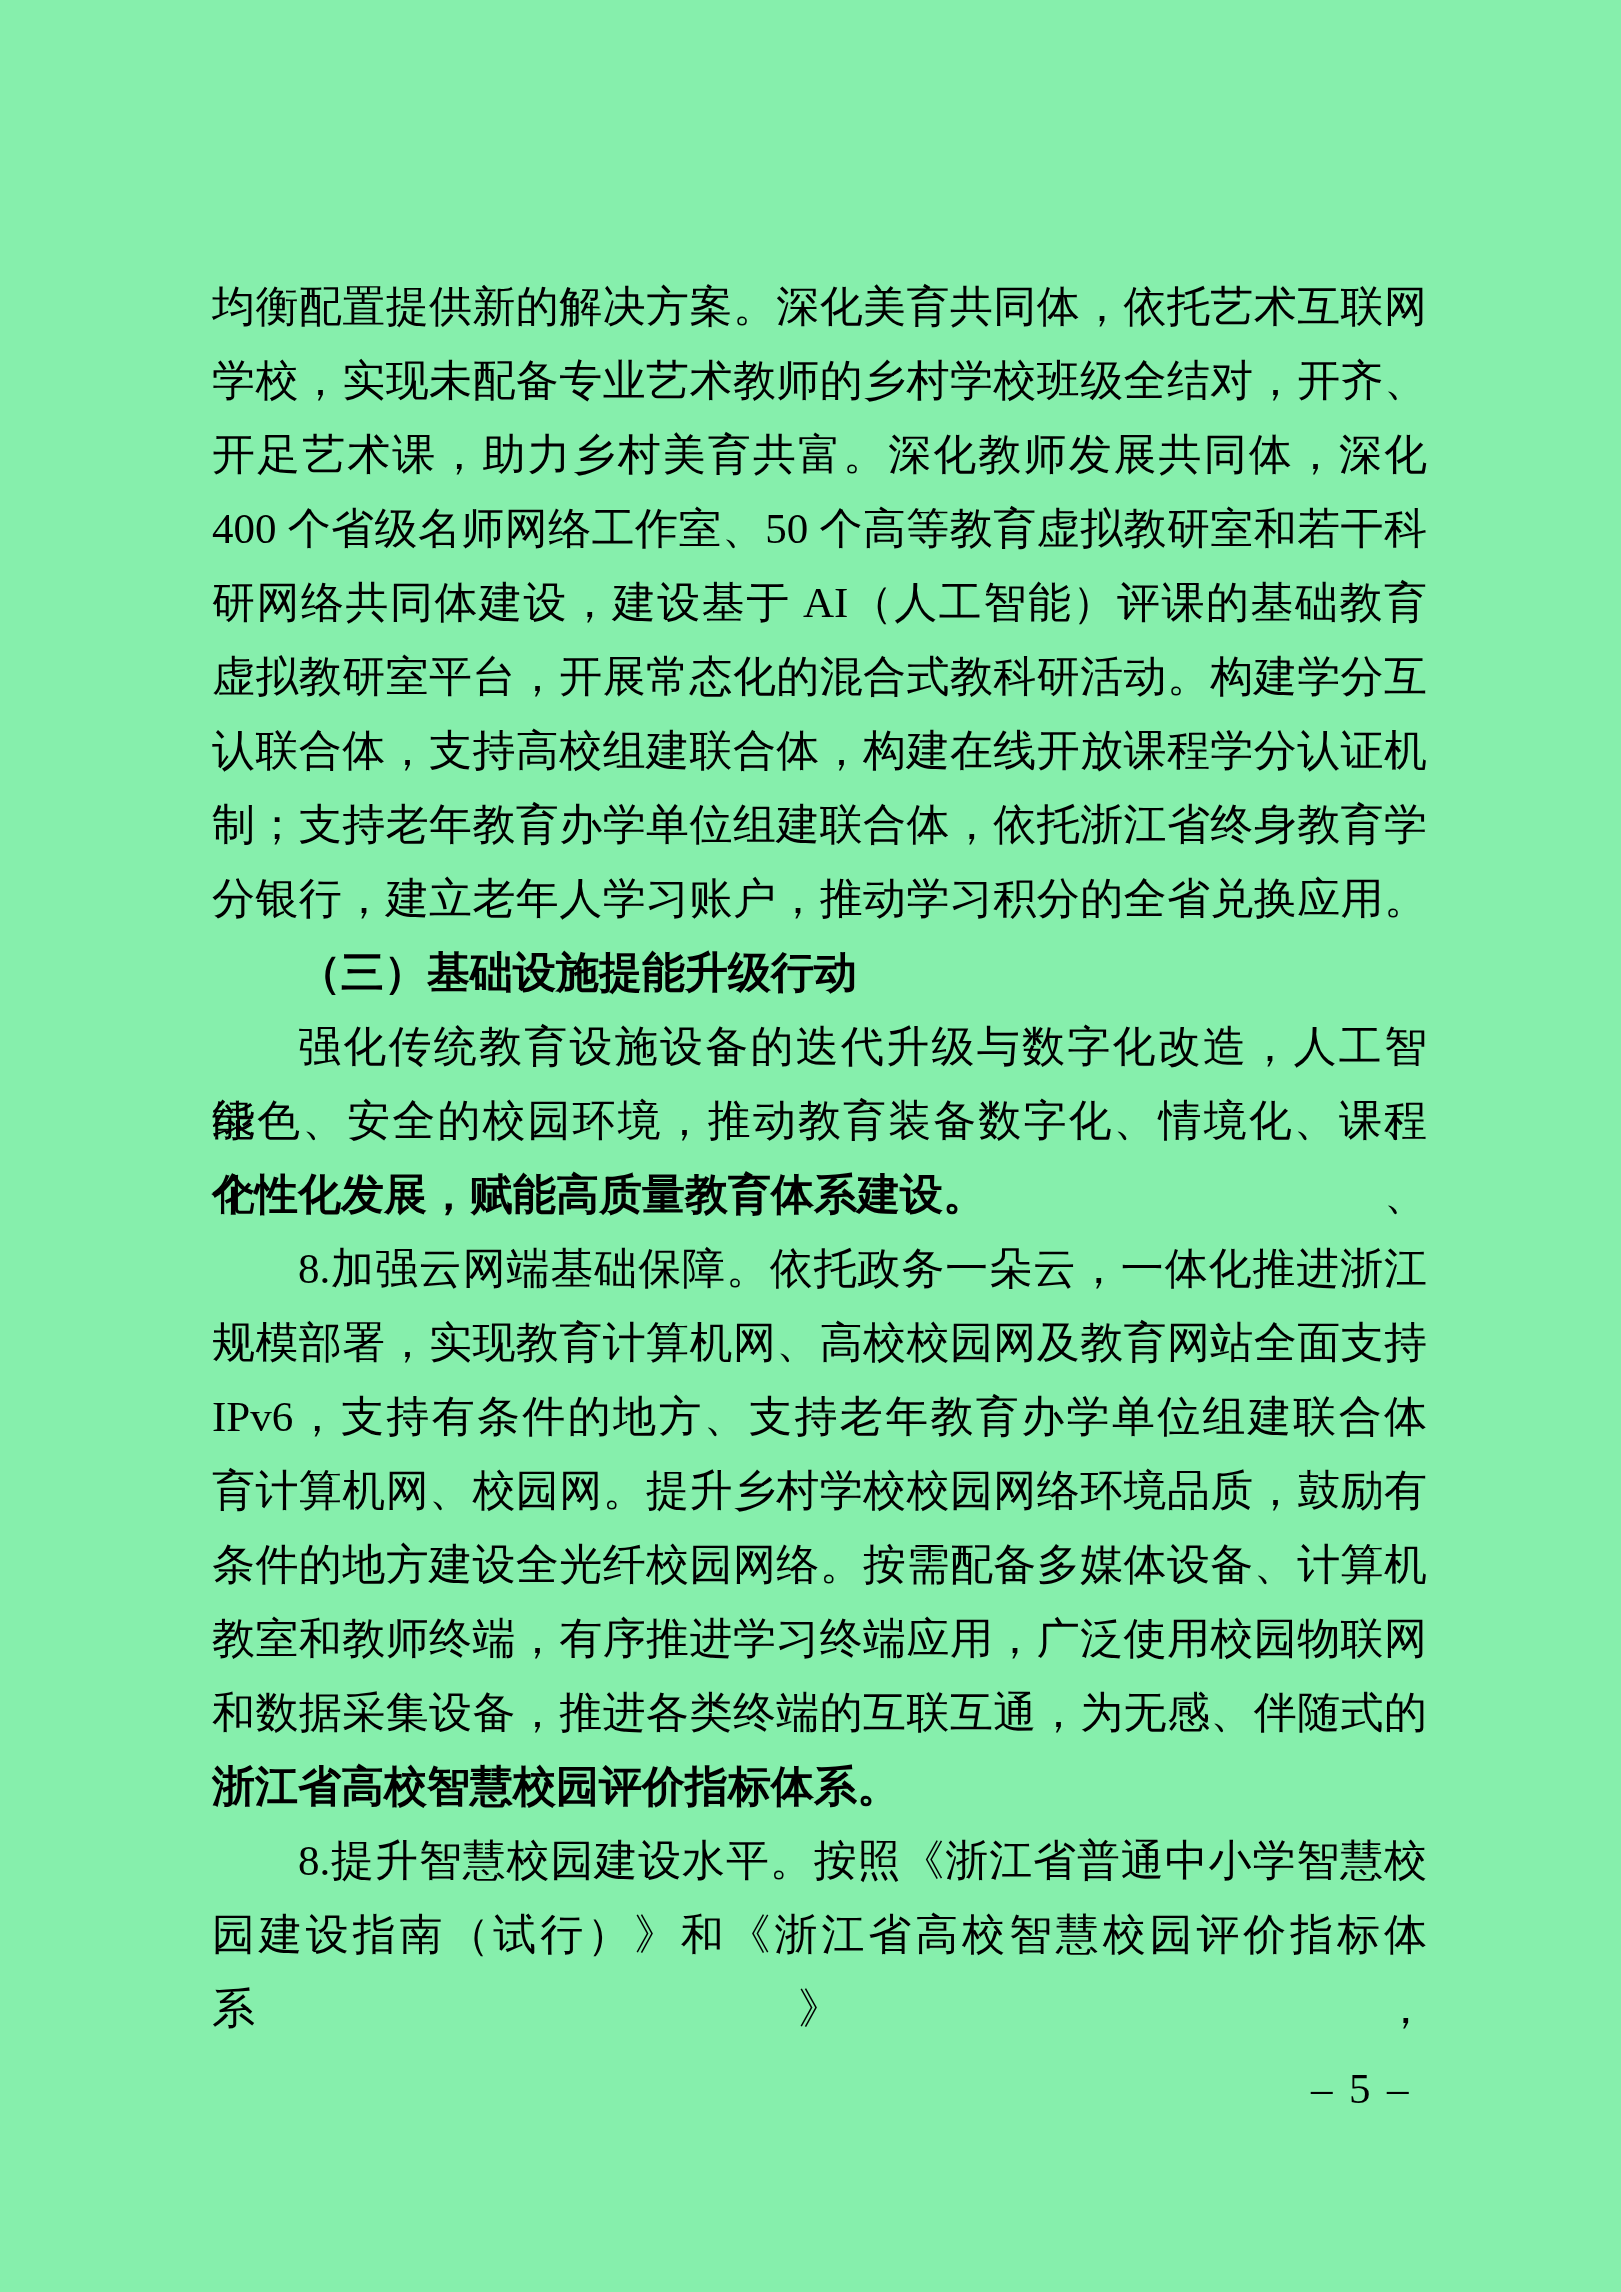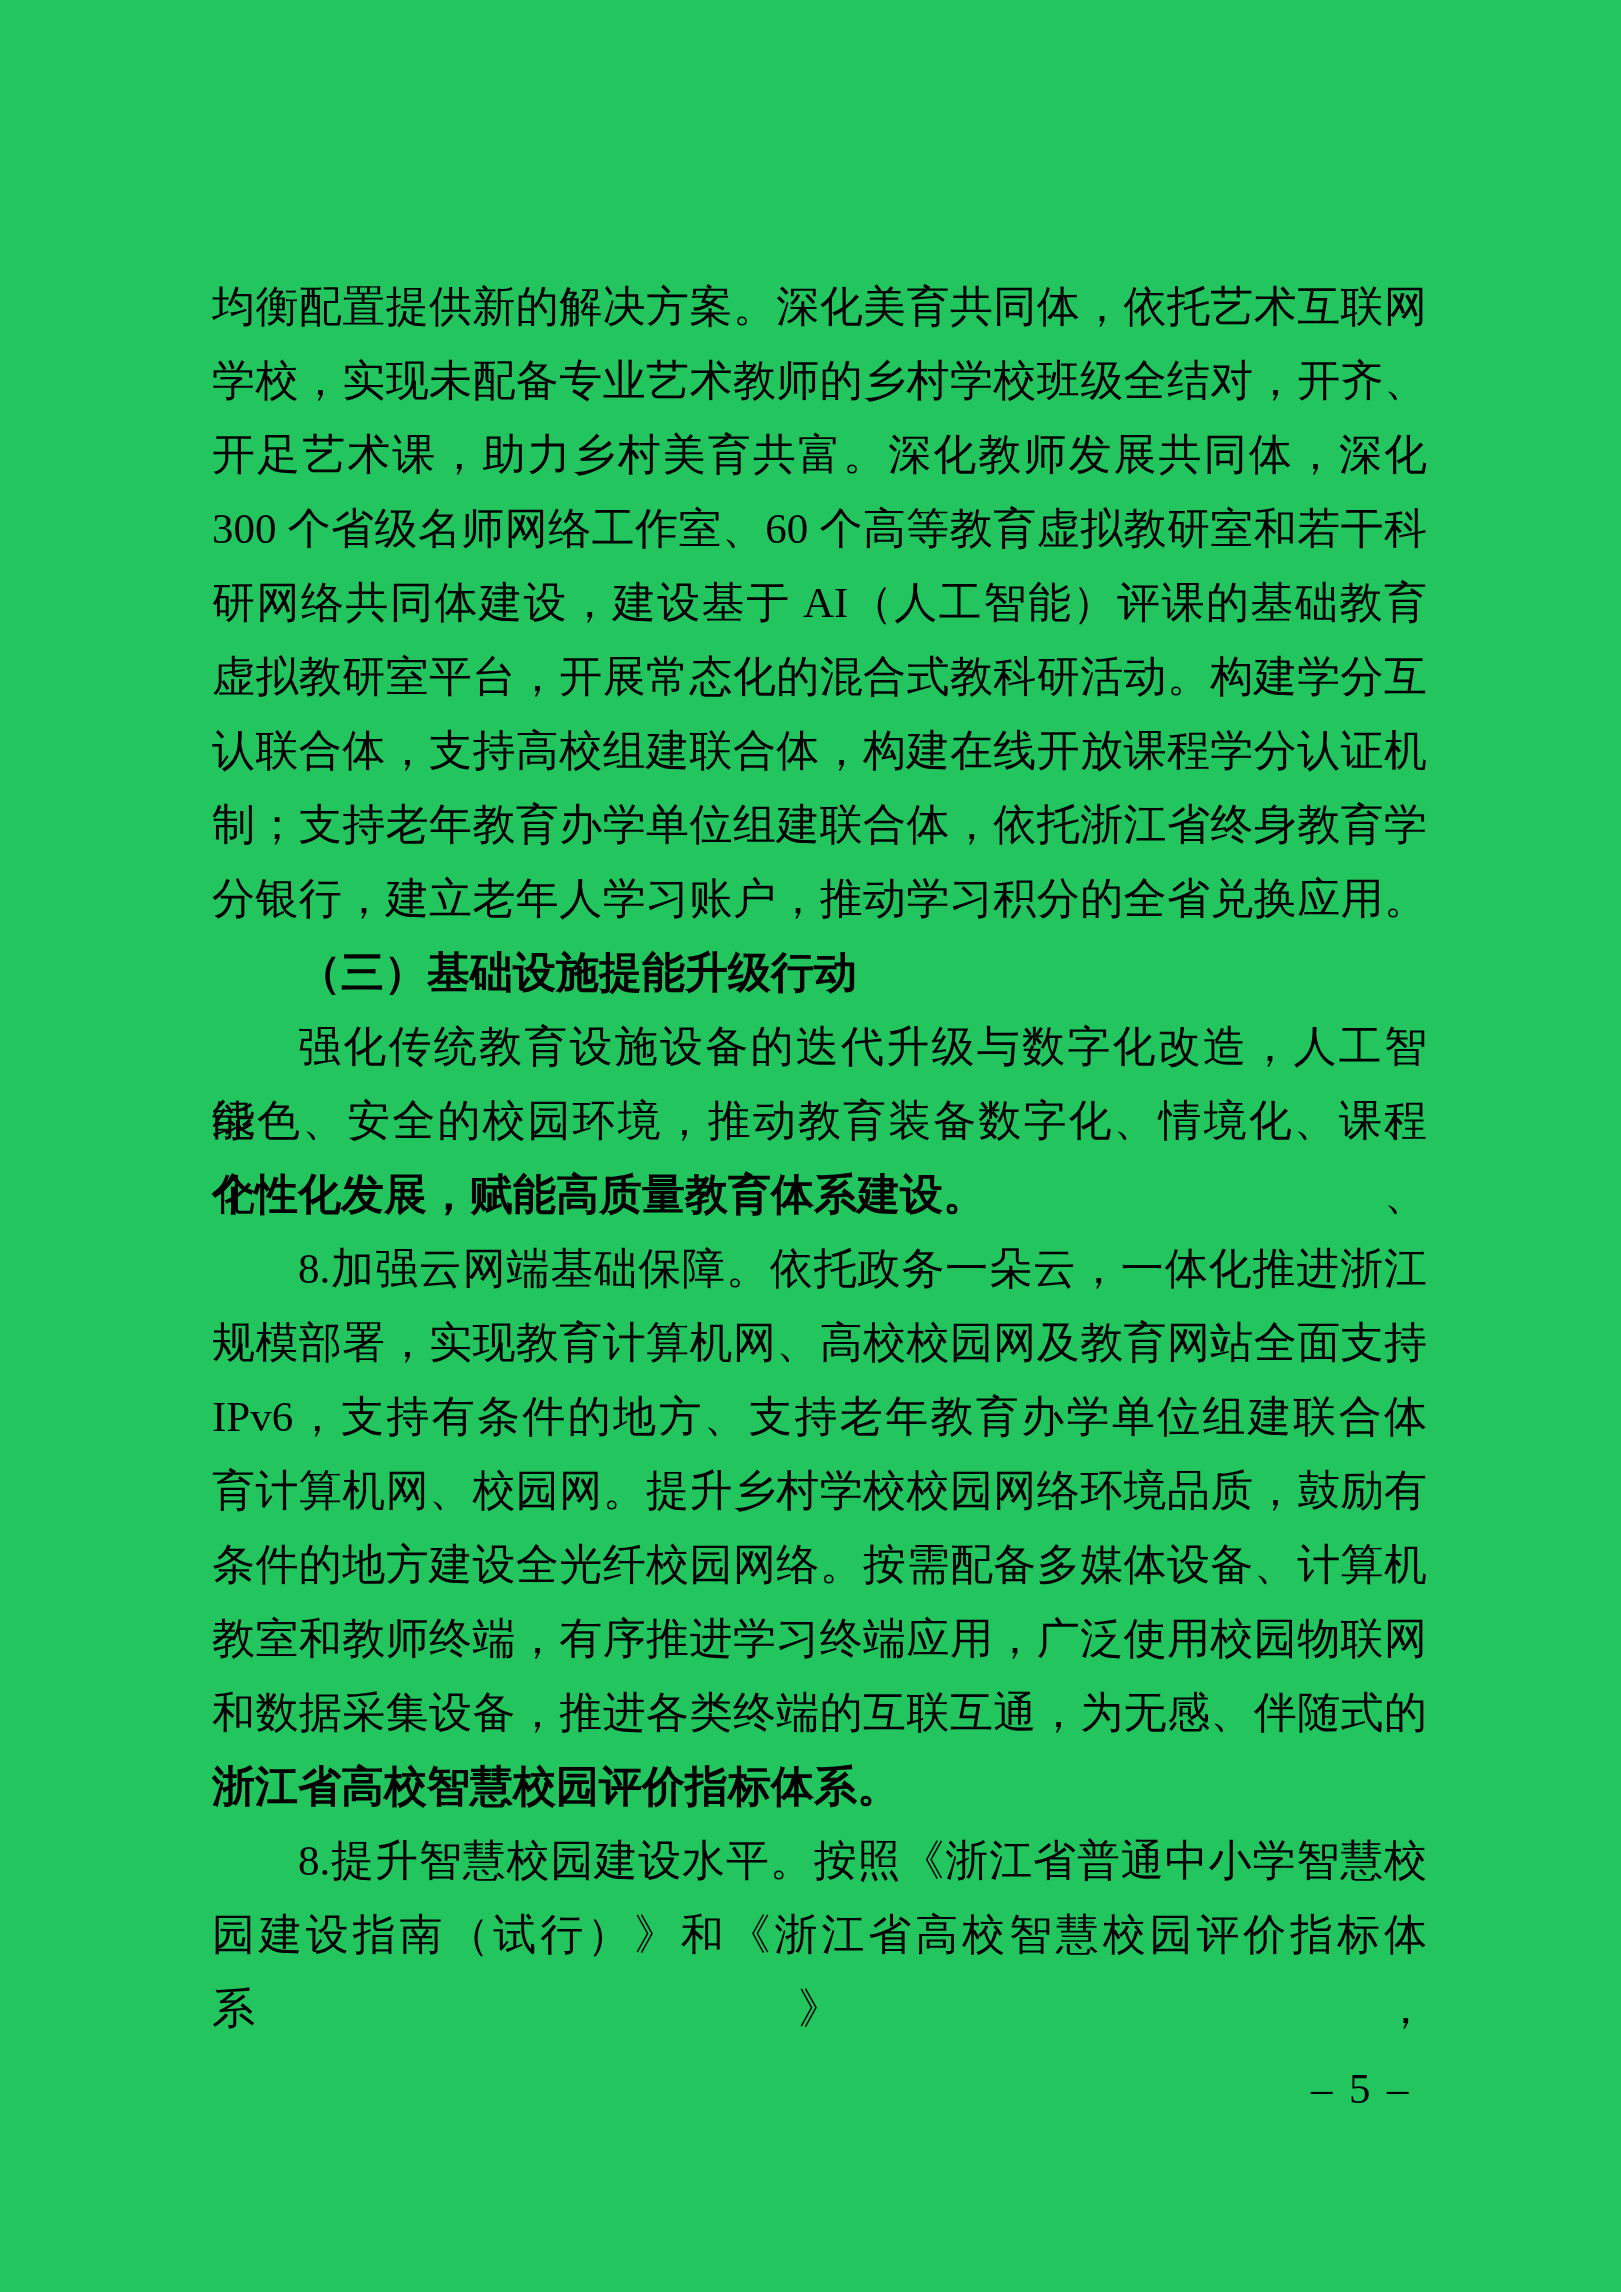--- a/index.html
+++ b/index.html
@@ -4,21 +4,21 @@
 <style>
   html, body {
     margin: 0;
     padding: 0;
     background: #ffffff;
   }
   .page {
     position: relative;
     width: 1621px;
     height: 2293px;
-    background: #22c55e;
+    background: #86efac;
     color: #000000;
     font-family: "Liberation Serif", "DejaVu Serif", serif;
     overflow: hidden;
   }
   .text-block {
     position: absolute;
     left: 212px;
     top: 270px;
     width: 1215px;
     font-size: 43px;
@@ -55,21 +55,21 @@
   }
 </style>
 </head>
 <body>
 
 <div class="page">
   <div class="text-block">
       <div class="line justify">均衡配置提供新的解决方案。深化美育共同体，依托艺术互联网</div>
       <div class="line justify">学校，实现未配备专业艺术教师的乡村学校班级全结对，开齐、</div>
       <div class="line justify">开足艺术课，助力乡村美育共富。深化教师发展共同体，深化</div>
-      <div class="line justify">300 个省级名师网络工作室、60 个高等教育虚拟教研室和若干科</div>
+      <div class="line justify">400 个省级名师网络工作室、50 个高等教育虚拟教研室和若干科</div>
       <div class="line justify">研网络共同体建设，建设基于 AI（人工智能）评课的基础教育</div>
       <div class="line justify">虚拟教研室平台，开展常态化的混合式教科研活动。构建学分互</div>
       <div class="line justify">认联合体，支持高校组建联合体，构建在线开放课程学分认证机</div>
       <div class="line justify">制；支持老年教育办学单位组建联合体，依托浙江省终身教育学</div>
       <div class="line justify">分银行，建立老年人学习账户，推动学习积分的全省兑换应用。</div>
       <div class="line heading indent left">（三）基础设施提能升级行动</div>
       <div class="line indent justify">强化传统教育设施设备的迭代升级与数字化改造，人工智能、</div>
       <div class="line justify">绿色、安全的校园环境，推动教育装备数字化、情境化、课程化、</div>
       <div class="line left">个性化发展，赋能高质量教育体系建设。</div>
       <div class="line indent justify">8.加强云网端基础保障。依托政务一朵云，一体化推进浙江</div>

